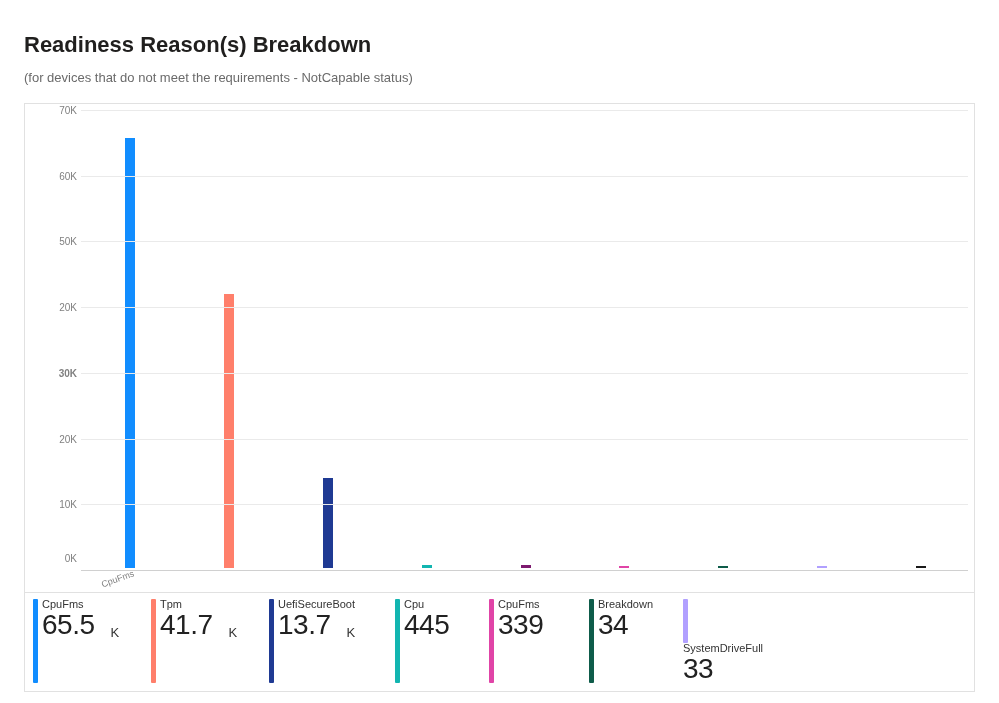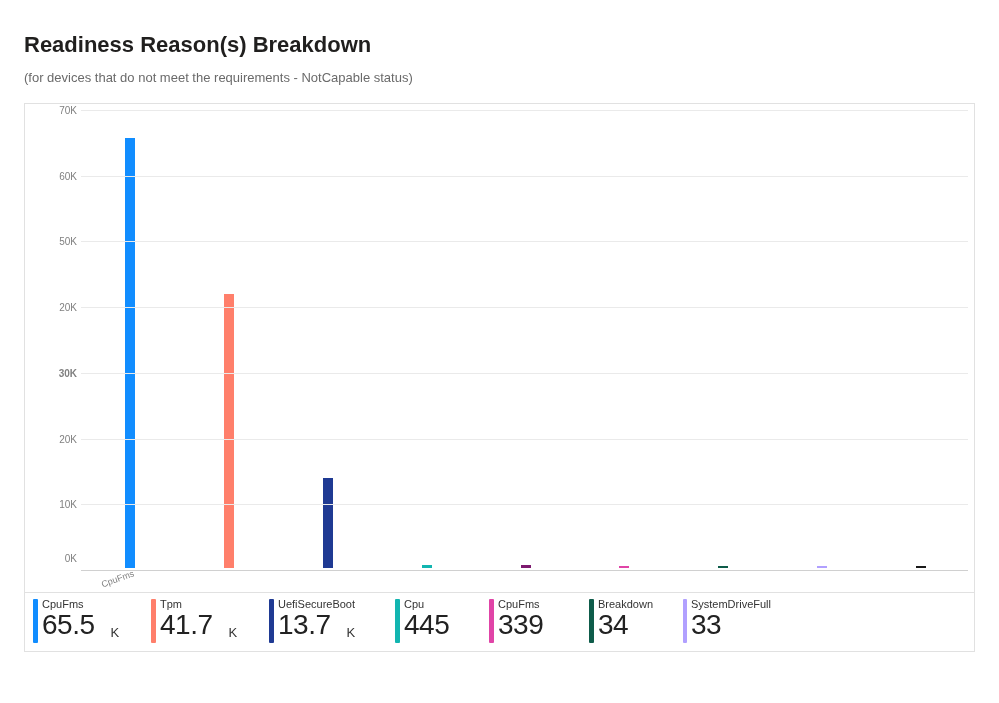--- a/index.html
+++ b/index.html
@@ -209,21 +209,21 @@
       </div>
       <div class="card" style="width: 94px;">
         <div class="card-bar" style="background: rgb(14, 92, 74);"></div>
         <div class="card-text">
           <div class="card-label">Breakdown</div>
           <div class="card-value">
             <span class="card-num">34</span>
           </div>
         </div>
       </div>
-      <div class="card" style="width: 104px;">
+      <div class="card" style="width: 104px; flex-direction: column;">
         <div class="card-bar" style="background: rgb(177, 160, 255);"></div>
         <div class="card-text">
           <div class="card-label">SystemDriveFull</div>
           <div class="card-value">
             <span class="card-num">33</span>
           </div>
         </div>
       </div>
     </div>
 </div>

